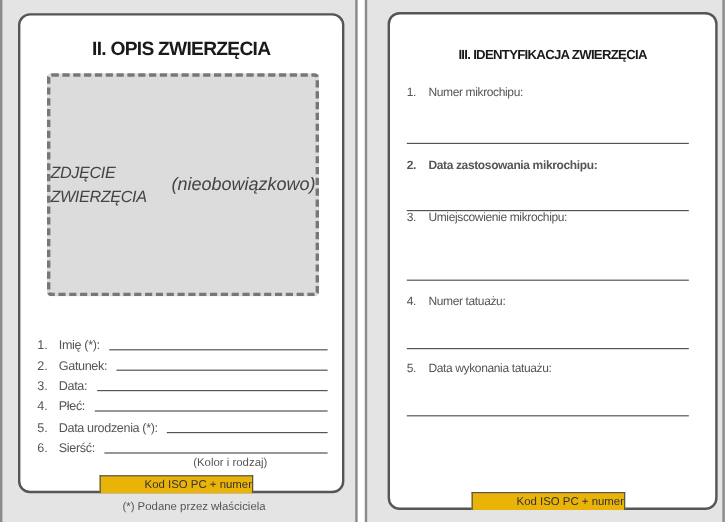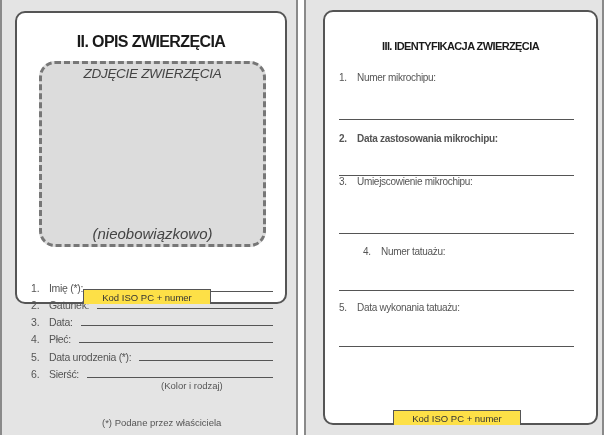--- a/index.html
+++ b/index.html
@@ -2,35 +2,35 @@
 <html><head>
 <meta charset="utf-8">
 <style>
   html, body { margin:0; padding:0; }
   body { width:604px; height:435px; background:#ffffff; position:relative; overflow:hidden;
          font-family:"Liberation Sans", sans-serif; color:#222; }
   .page { position:absolute; top:0; height:435px; background:#e4e4e4; border-left:2px solid #8a8a8a; border-right:2px solid #8a8a8a; box-sizing:border-box; }
   #page-left { left:0; width:298px; }
   #page-right { left:304px; width:300px; }
   .card { position:absolute; background:#fff; border:2px solid #555; border-radius:10px; box-sizing:border-box; }
-  #page-left .card { left:13px; top:11px; width:272px; height:293px; }
+  #page-left .card { left:13px; top:11px; width:272px; height:400px; }
   #page-right .card { left:17px; top:10px; width:275px; height:415px; }
   .title { position:absolute; left:0; right:0; text-align:center; font-weight:bold; font-size:16px; letter-spacing:-0.6px; color:#1a1a1a; }
   #page-left .title { top:20px; }
   #page-right .title { top:28px; font-size:11px; }
-  .photo { position:absolute; left:22px; top:48px; width:227px; height:186px; background:#dcdcdc; border:3px dashed #777; border-radius:16px; box-sizing:border-box; display:flex; flex-direction:column; align-items:center; justify-content:space-between; }
+  .photo { position:absolute; left:22px; top:48px; width:227px; height:186px; background:#dcdcdc; border:3px dashed #777; border-radius:4px; box-sizing:border-box; display:flex; flex-direction:row; align-items:center; justify-content:space-between; }
   .photo span { font-style:italic; color:#444; line-height:20px; }
   .photo .p1 { font-size:13.5px; letter-spacing:-0.3px; }
   .photo .p2 { font-size:15px; }
   .field { position:absolute; left:14px; right:12px; height:16px; display:flex; align-items:flex-end; font-size:10.5px; color:#555; }
   .field .num { width:18px; }
   .field .lbl { white-space:nowrap; letter-spacing:-0.3px; }
   .field .line { flex:1; border-bottom:1px solid #555; margin-left:8px; margin-bottom:2px; }
   .hint { position:absolute; font-size:9.5px; color:#555; }
-  .tab { position:absolute; bottom:-2px; height:15px; background:#fde047; border:1px solid #555; border-bottom:none; font-size:9.5px; color:#333; text-align:center; line-height:15px; box-sizing:border-box; }
+  .tab { position:absolute; bottom:-2px; height:15px; background:#eab308; border:1px solid #555; border-bottom:none; font-size:9.5px; color:#333; text-align:right; line-height:15px; box-sizing:border-box; }
   #page-left .tab { left:66px; width:128px; }
   #page-right .tab { left:68px; width:128px; }
   .ritem { position:absolute; left:14px; font-size:10px; color:#555; letter-spacing:-0.3px; }
   .ritem .num { display:inline-block; width:18px; }
   .rline { position:absolute; left:14px; right:22px; border-bottom:1px solid #555; height:0; }
   .notice { position:absolute; left:10px; right:10px; top:348px; text-align:center; font-weight:bold; font-size:10.5px; line-height:15px; color:#1a1a1a; }
 </style>
 </head>
 <body>
 
@@ -92,21 +92,21 @@
     <div class="ritem" style="top:121px;font-weight:bold;">
       <span class="num">2.</span><span>Data zastosowania mikrochipu:</span>
     </div>
     <div class="rline" style="top:163px;"></div>
 
     <div class="ritem" style="top:164px;">
       <span class="num">3.</span><span>Umiejscowienie mikrochipu:</span>
     </div>
     <div class="rline" style="top:221px;"></div>
 
-    <div class="ritem" style="top:234px;margin-left:24px;">
+    <div class="ritem" style="top:234px;">
       <span class="num">4.</span><span>Numer tatuażu:</span>
     </div>
     <div class="rline" style="top:278px;"></div>
 
     <div class="ritem" style="top:290px;">
       <span class="num">5.</span><span>Data wykonania tatuażu:</span>
     </div>
     <div class="rline" style="top:334px;"></div>
 
 

